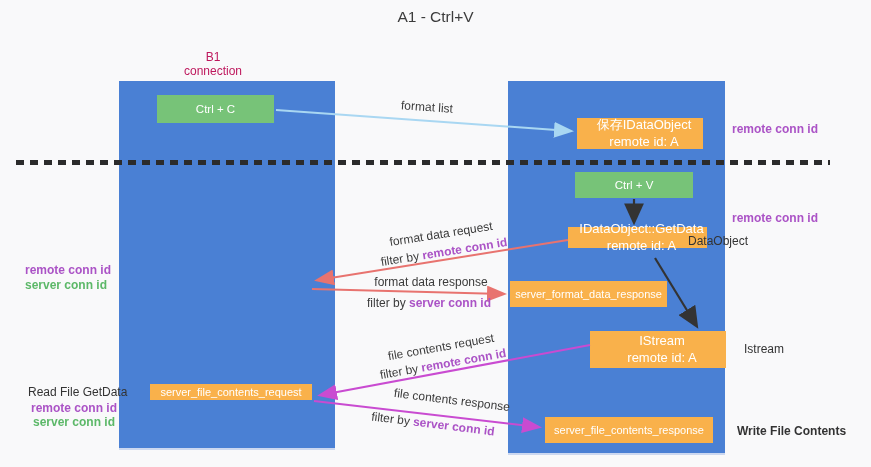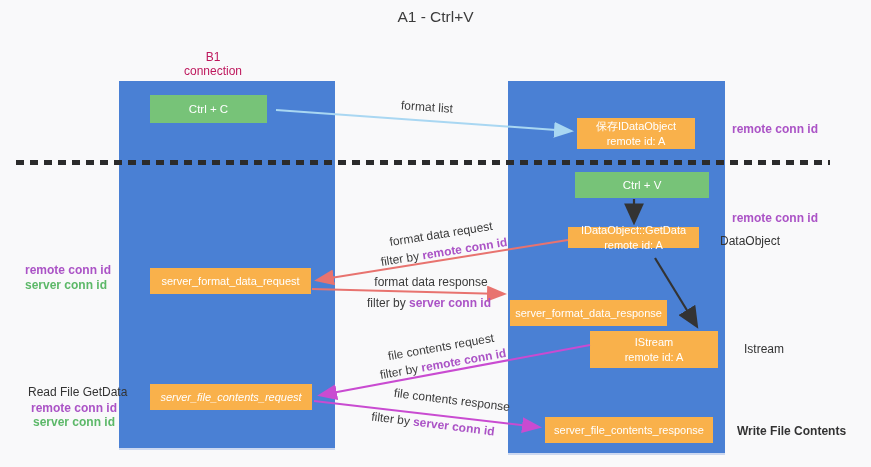--- a/index.html
+++ b/index.html
@@ -16,30 +16,30 @@
   .lane-left  { left:119px; top:81px; width:216px; height:367px; }
   .lane-right { left:508px; top:81px; width:217px; height:372px; }
 
   .dashed { position:absolute; left:16px; top:160px; width:814px; height:5px;
             background-image:repeating-linear-gradient(90deg,#2b2b2b 0 8px,transparent 8px 14px); }
 
   .box { position:absolute; color:#fff; display:flex; flex-direction:column; align-items:center;
          justify-content:center; text-align:center; line-height:1.3; white-space:nowrap; }
   .green  { background:var(--box-green,#77c378); font-size:11.5px; }
   .orange { background:var(--box-orange,#f9b14b); font-size:11px; }
-  .two { font-size:11px; }
+  .two { font-size:13px;padding-left:8px; }
 
-  .b-ctrl-c   { left:150px; top:95px;  width:117px; height:28px; }
+  .b-ctrl-c   { left:157px; top:95px;  width:117px; height:28px; }
   .b-savedo   { left:577px; top:118px; width:118px; height:31px; }
-  .b-ctrl-v   { left:575px; top:172px; width:134px; height:26px; }
+  .b-ctrl-v   { left:575px; top:172px; width:118px; height:26px; }
   .b-getdata  { left:568px; top:227px; width:131px; height:21px; }
   .b-fmt-req  { left:150px; top:268px; width:161px; height:26px; }
-  .b-fmt-res  { left:510px; top:281px; width:157px; height:26px;margin-top:19px; }
+  .b-fmt-res  { left:510px; top:281px; width:157px; height:26px; }
   .b-istream  { left:590px; top:331px; width:128px; height:37px; }
-  .b-file-req { left:150px; top:384px; width:162px; height:26px;font-style:italic; }
+  .b-file-req { left:150px; top:384px; width:162px; height:16px; }
   .b-file-res { left:545px; top:417px; width:168px; height:26px; }
 
   svg.arrows { position:absolute; left:0; top:0; pointer-events:none; }
 
   .lbl { position:absolute; font-size:12px; color:#3b3b3b; white-space:nowrap; }
   .side { position:absolute; font-size:12px; white-space:nowrap; color:#333; }
   .purple { color:var(--purple,#ab53c6); font-weight:bold; }
   .greent { color:var(--green-text,#5cb868); font-weight:bold; }
   .leftpair { text-align:center; line-height:15px; }
 </style>
@@ -73,23 +73,20 @@
 
   <div class="box green b-ctrl-v">
     <div>Ctrl + V</div>
   </div>
 
   <div class="box orange two b-getdata">
     <div>IDataObject::GetData</div>
     <div>remote id: A</div>
   </div>
 
-  <div class="box orange b-fmt-req">
-    <div>server_format_data_request</div>
-  </div>
 
   <div class="box orange b-fmt-res">
     <div>server_format_data_response</div>
   </div>
 
   <div class="box orange two b-istream">
     <div>IStream</div>
     <div>remote id: A</div>
   </div>
 
@@ -142,21 +139,21 @@
     <span>filter by </span><span class="purple">remote conn id</span>
   </div>
 
   <div class="lbl" style="left:452px;top:400px;transform:translate(-50%,-50%) rotate(7deg);">file contents response</div>
   <div class="lbl" style="left:433px;top:424px;transform:translate(-50%,-50%) rotate(7deg);">
     <span>filter by </span><span class="purple">server conn id</span>
   </div>
 
   <div class="side purple" style="left:732px;top:122px;">remote conn id</div>
   <div class="side purple" style="left:732px;top:211px;">remote conn id</div>
-  <div class="side" style="left:720px;top:234px;">DataObject</div>
+  <div class="side" style="left:688px;top:234px;">DataObject</div>
   <div class="side" style="left:744px;top:342px;">Istream</div>
   <div class="side" style="left:737px;top:424px;font-weight:bold;">Write File Contents</div>
 
   <div class="side leftpair" style="left:25px;top:263px;width:82px;">
     <div class="purple">remote conn id</div>
     <div class="greent">server conn id</div>
   </div>
   <div class="side" style="left:28px;top:385px;">Read File GetData</div>
   <div class="side purple" style="left:31px;top:401px;">remote conn id</div>
   <div class="side greent" style="left:33px;top:415px;">server conn id</div>

